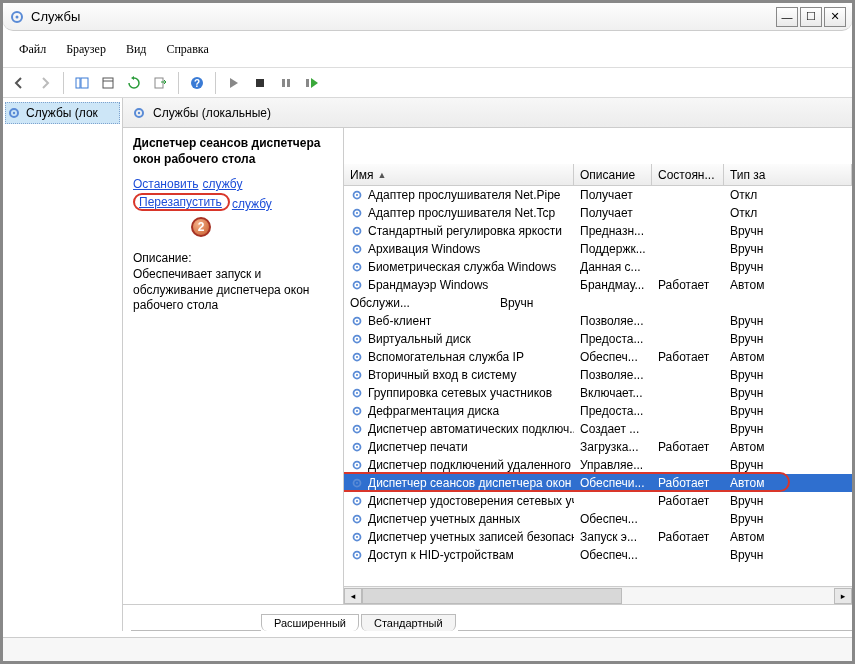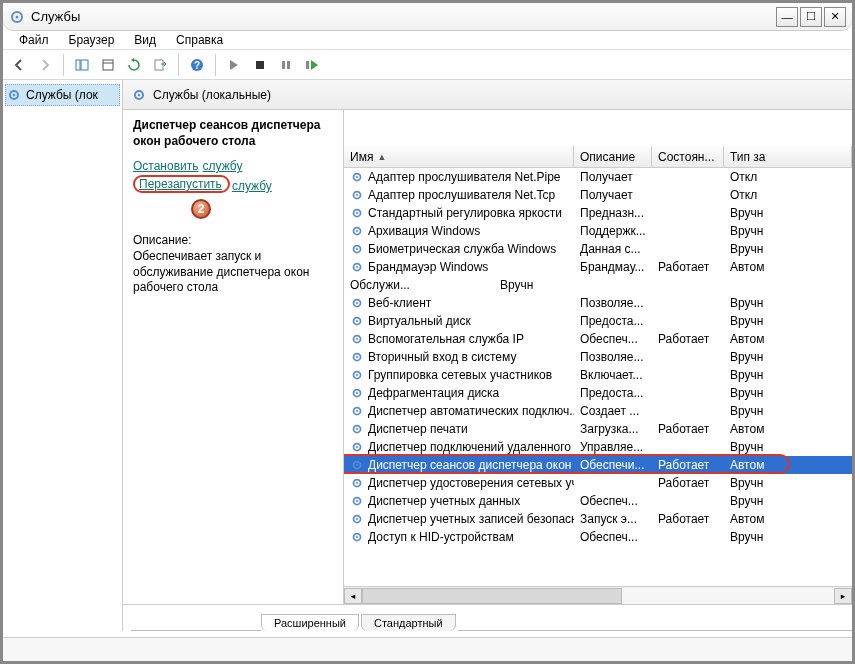--- a/index.html
+++ b/index.html
@@ -35,26 +35,27 @@
 .title-text { flex: 1; font-size: 13px; }
 .win-btns { display:flex; gap:2px; }
 .win-btn {
   width: 22px; height: 20px;
   border: 1px solid #888;
   background: linear-gradient(#fefefe,#eaeaea);
   display:flex; align-items:center; justify-content:center;
   font-size: 11px;
 }
 .menubar {
-  height: 19px;
+  height: 37px;
   display:flex;
   align-items:center;
   padding: 8px 8px;
   gap: 4px;
   border-bottom: 1px solid #ddd;
+  font-family: Liberation Serif, serif;
 }
 .menubar span { padding: 2px 8px; }
 .toolbar {
   height: 30px;
   display:flex;
   align-items:center;
   padding: 0 4px;
   gap: 2px;
   border-bottom: 1px solid #d8d8d8;
 }
@@ -101,21 +102,21 @@
   display:flex;
   overflow:hidden;
   border-bottom:1px solid #ccc;
 }
 .detail {
   width: 220px;
   padding: 8px 10px;
   overflow:hidden;
 }
 .detail-title { font-weight:bold; margin-bottom:10px; line-height:1.3; }
-.link { color:#0f766e; text-decoration:underline; cursor:pointer; display:flex; gap:4px; }
+.link { color:#1d4ed8; text-decoration:underline; cursor:pointer; display:flex; gap:4px; }
 .link-restart {
   display:inline-flex;
   align-items:center;
   border:2px solid #d9362a;
   border-radius:14px;
   padding:0 6px 0 4px;
 }
 .desc-lbl { margin-top:14px; }
 .desc-txt { margin-top:2px; line-height:1.3; }
 .callout {

